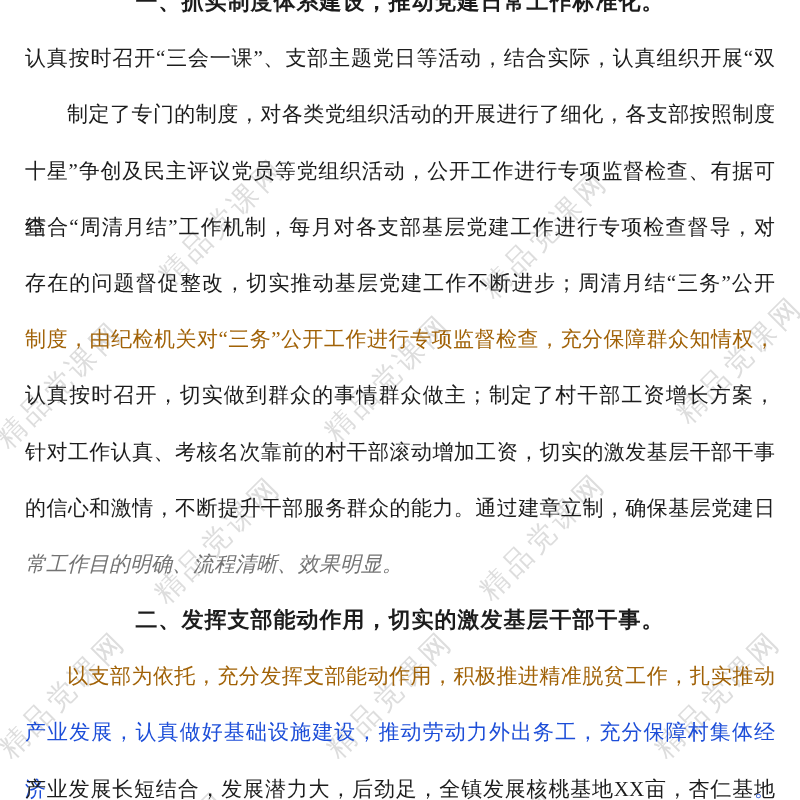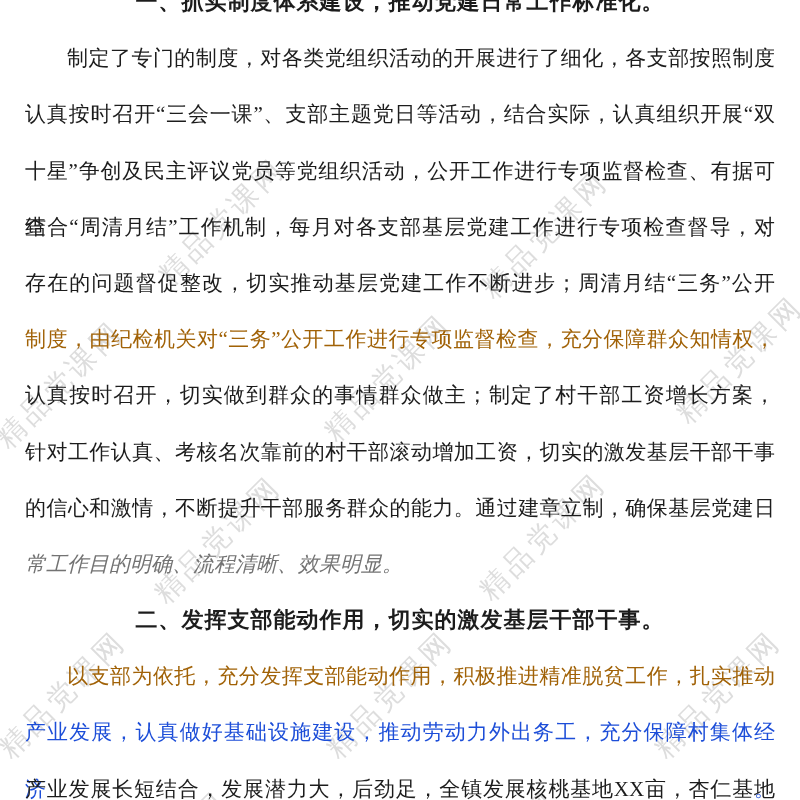--- a/index.html
+++ b/index.html
@@ -81,22 +81,22 @@
       <span class="wm" style="left: 218px; top: 540px; color: rgb(201, 201, 201);">精品党课网</span>
       <span class="wm" style="left: 543px; top: 537px; color: rgb(201, 201, 201);">精品党课网</span>
       <span class="wm" style="left: 63px; top: 695px; color: rgb(201, 201, 201);">精品党课网</span>
       <span class="wm" style="left: 390px; top: 695px; color: rgb(201, 201, 201);">精品党课网</span>
       <span class="wm" style="left: 718px; top: 695px; color: rgb(201, 201, 201);">精品党课网</span>
       <span class="wm" style="left: 165px; top: 855px; color: rgb(201, 201, 201);">精品党课网</span>
       <span class="wm" style="left: 495px; top: 855px; color: rgb(201, 201, 201);">精品党课网</span>
     </div>
   <div class="doc" id="doc-body">
       <div class="doc-heading" style="color: rgb(28, 28, 28);">一、抓实制度体系建设，推动党建日常工作标准化。</div>
+      <div class="doc-line" style="color: rgb(28, 28, 28);">认真按时召开“三会一课”、支部主题党日等活动，结合实际，认真组织开展“双</div>
       <div class="doc-line indent" style="color: rgb(28, 28, 28);">制定了专门的制度，对各类党组织活动的开展进行了细化，各支部按照制度</div>
-      <div class="doc-line" style="color: rgb(28, 28, 28);">认真按时召开“三会一课”、支部主题党日等活动，结合实际，认真组织开展“双</div>
       <div class="doc-line" style="color: rgb(28, 28, 28);">十星”争创及民主评议党员等党组织活动，公开工作进行专项监督检查、有据可查；</div>
       <div class="doc-line" style="color: rgb(28, 28, 28);">结合“周清月结”工作机制，每月对各支部基层党建工作进行专项检查督导，对</div>
       <div class="doc-line" style="color: rgb(28, 28, 28);">存在的问题督促整改，切实推动基层党建工作不断进步；周清月结“三务”公开</div>
       <div class="doc-line" style="color: #a16207;">制度，由纪检机关对“三务”公开工作进行专项监督检查，充分保障群众知情权，</div>
       <div class="doc-line" style="color: rgb(28, 28, 28);">认真按时召开，切实做到群众的事情群众做主；制定了村干部工资增长方案，</div>
       <div class="doc-line" style="color: rgb(28, 28, 28);">针对工作认真、考核名次靠前的村干部滚动增加工资，切实的激发基层干部干事</div>
       <div class="doc-line" style="color: rgb(28, 28, 28);">的信心和激情，不断提升干部服务群众的能力。通过建章立制，确保基层党建日</div>
       <div class="doc-line para-end" style="color: #737373; font-style: italic;">常工作目的明确、流程清晰、效果明显。</div>
       <div class="doc-heading" style="color: rgb(28, 28, 28);">二、发挥支部能动作用，切实的激发基层干部干事。</div>
       <div class="doc-line indent" style="color: #a16207;">以支部为依托，充分发挥支部能动作用，积极推进精准脱贫工作，扎实推动</div>

